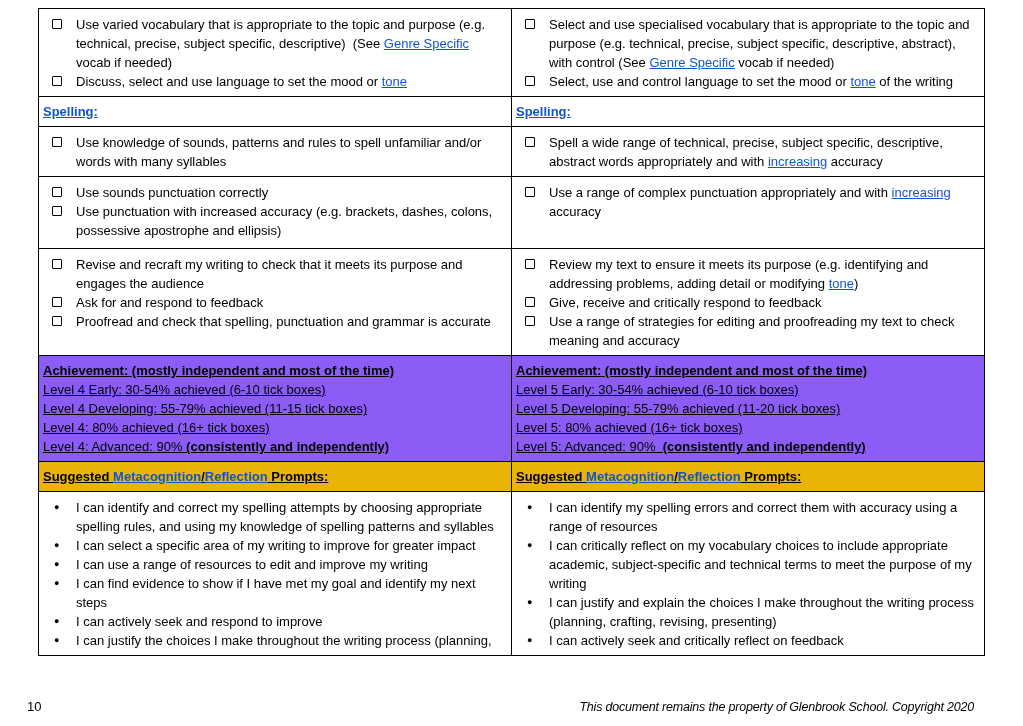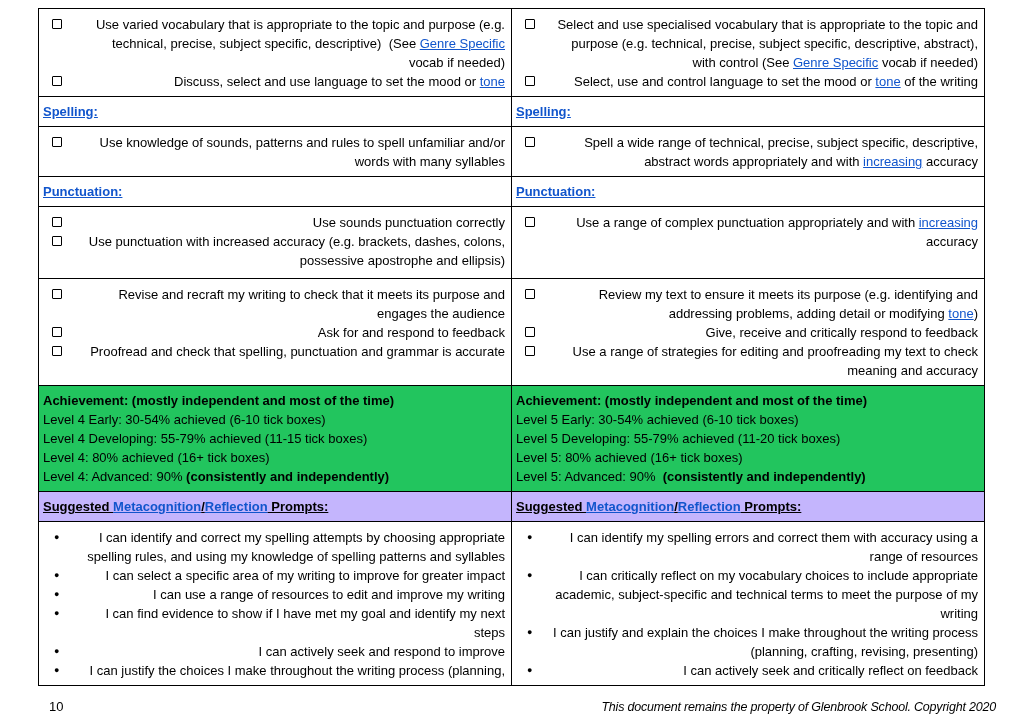--- a/index.html
+++ b/index.html
@@ -19,45 +19,45 @@
     line-height:19px;
   }
   tr.r-vocab{height:87px;}
   tr.r-hdr{height:27px;}
   tr.r-spell{height:47px;}
   tr.r-punct{height:72px;}
   tr.r-revise{height:93px;}
   tr.r-ach{height:92px;}
   tr.r-meta{height:27px;}
   tr.r-prompts{height:149px;}
-  tr.r-ach td.cell{background:#22c55e;}
-  tr.r-meta td.cell{background:#c4b5fd;}
+  tr.r-ach td.cell{background:#8b5cf6;text-decoration:underline;}
+  tr.r-meta td.cell{background:#eab308;}
 
-  ul.items{margin:1px 0 0 0;padding:0 0 0 33px;list-style:none;text-align:right;}
+  ul.items{margin:1px 0 0 0;padding:0 0 0 33px;list-style:none;}
   ul.items li{position:relative;margin:0;}
   .marker-checkbox{
     position:absolute;left:-24px;top:4px;
     width:8px;height:8px;border:1.6px solid #000;border-radius:1px;
     box-sizing:content-box;background:#fff;
   }
   .marker-bullet{
     position:absolute;left:-22px;top:0px;font-size:9px;line-height:19px;
   }
   .cell-header{margin:0;font-weight:bold;}
   .ach-line{line-height:19px;}
 
   .seg{white-space:pre-wrap;}
   .seg-plain{}
   .seg-bold{font-weight:bold;}
   .seg-boldu{font-weight:bold;text-decoration:underline;}
   .seg-link{color:#1155cc;text-decoration:underline;cursor:pointer;}
   .seg-boldlink{color:#1155cc;font-weight:bold;text-decoration:underline;cursor:pointer;}
 
   .footer{
-    position:absolute;left:49px;width:947px;top:699px;
+    position:absolute;left:27px;width:947px;top:699px;
     display:flex;justify-content:space-between;align-items:baseline;
   }
   .pgnum{font-size:13px;}
   .copy{font-style:italic;font-size:12.5px;letter-spacing:-0.2px;}
 </style>
 </head>
 <body>
 
 <table class="criteria">
   <tbody>
@@ -86,28 +86,20 @@
     <tr class="r-spell">
       <td class="cell">
           <ul class="items">
             <li><span class="marker-checkbox"></span><span class="seg seg-plain">Use knowledge of sounds, patterns and rules to spell unfamiliar and/or words with many syllables</span></li>
           </ul>
         </td>
       <td class="cell">
           <ul class="items">
             <li><span class="marker-checkbox"></span><span class="seg seg-plain">Spell a wide range of technical, precise, subject specific, descriptive, abstract words appropriately and with </span><span class="seg seg-link">increasing</span><span class="seg seg-plain"> accuracy</span></li>
           </ul>
-        </td>
-    </tr>
-    <tr class="r-hdr">
-      <td class="cell">
-          <p class="cell-header"><span class="seg seg-boldlink">Punctuation:</span></p>
-        </td>
-      <td class="cell">
-          <p class="cell-header"><span class="seg seg-boldlink">Punctuation:</span></p>
         </td>
     </tr>
     <tr class="r-punct">
       <td class="cell">
           <ul class="items">
             <li><span class="marker-checkbox"></span><span class="seg seg-plain">Use sounds punctuation correctly</span></li>
             <li><span class="marker-checkbox"></span><span class="seg seg-plain">Use punctuation with increased accuracy (e.g. brackets, dashes, colons, possessive apostrophe and ellipsis)</span></li>
           </ul>
         </td>
       <td class="cell">

